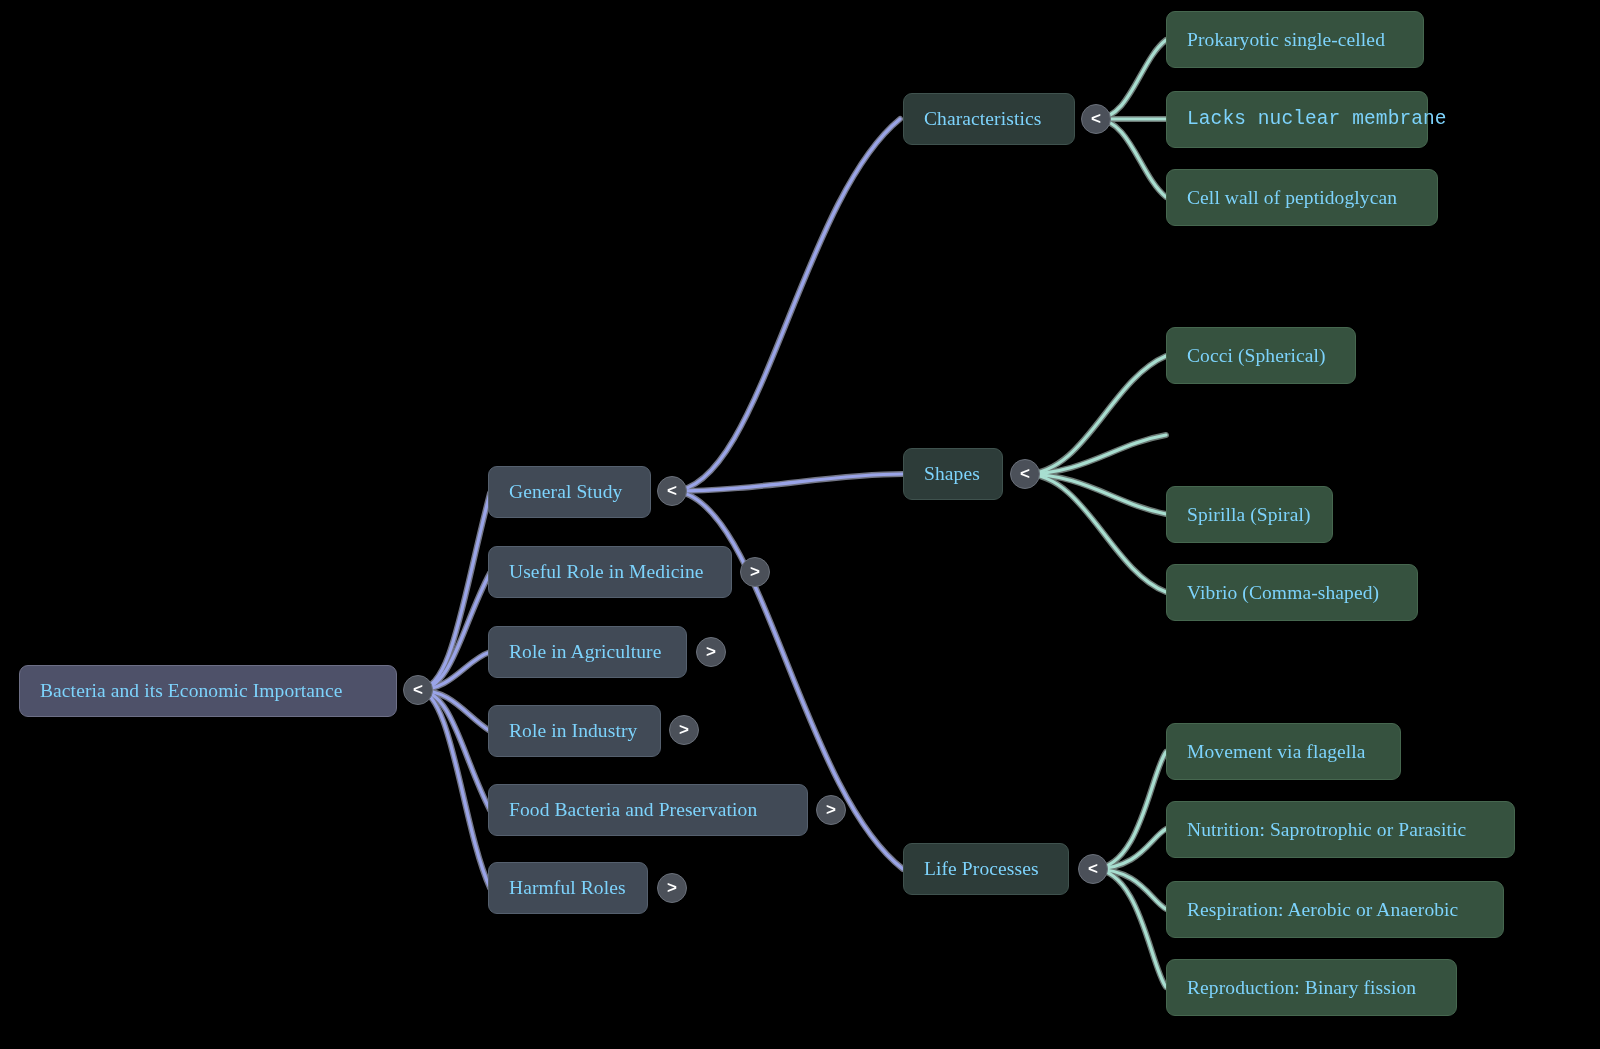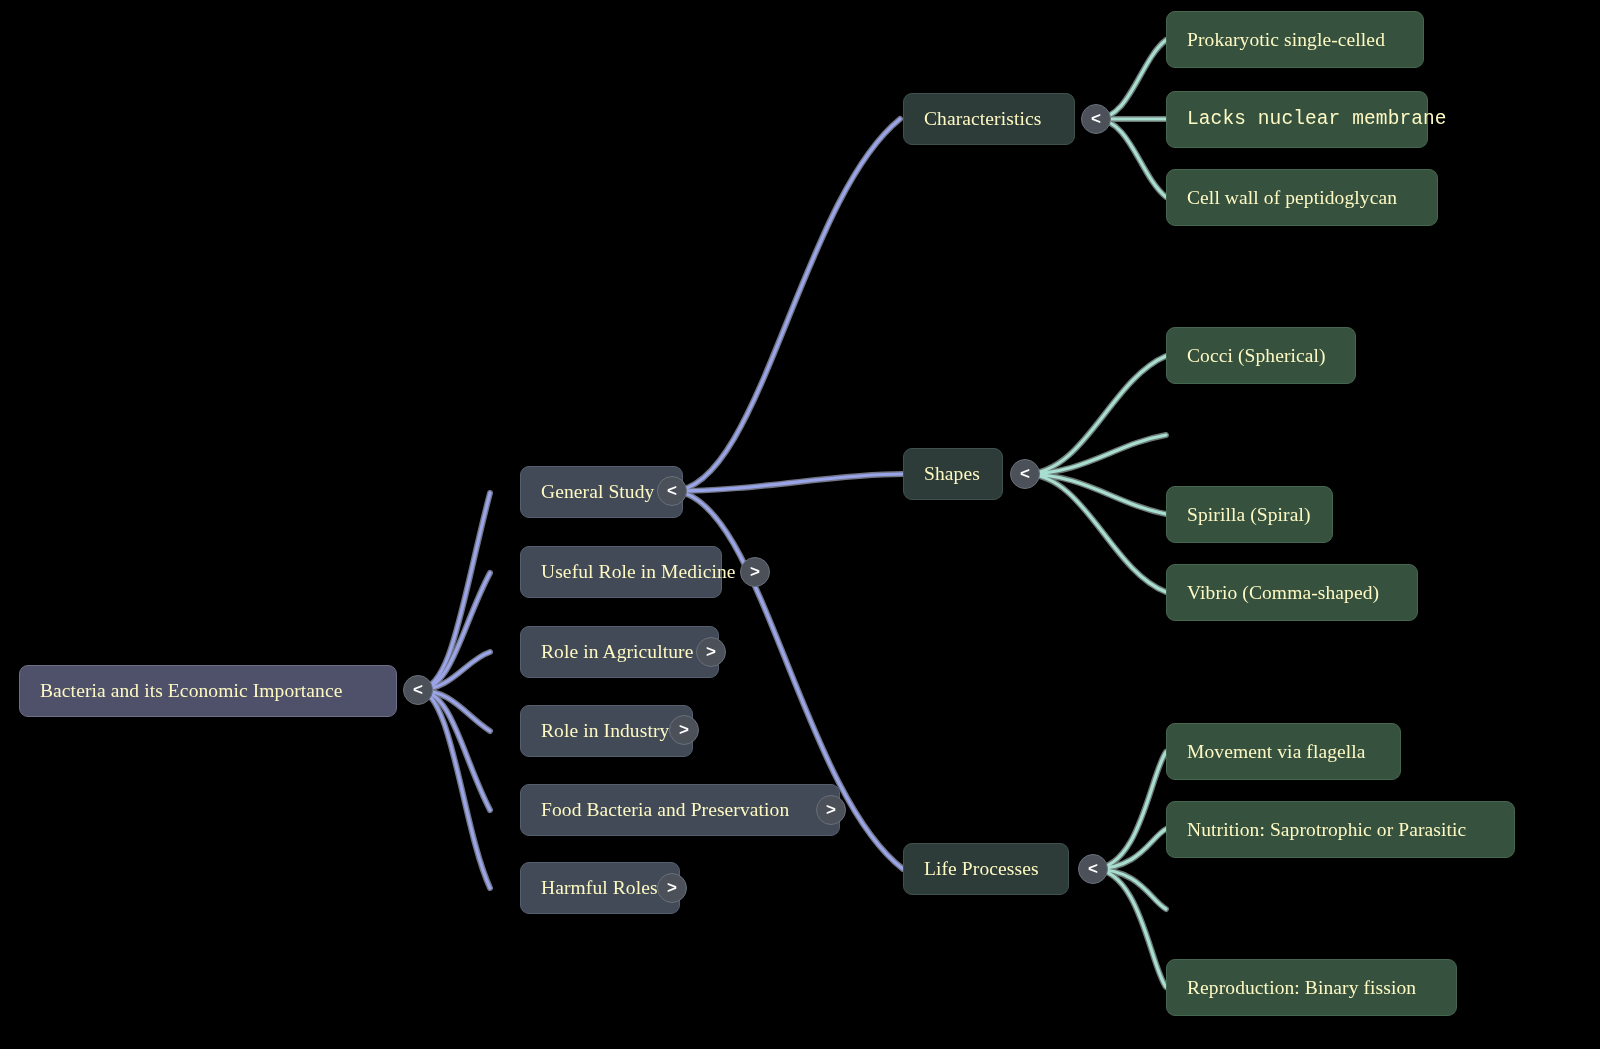--- a/index.html
+++ b/index.html
@@ -21,36 +21,35 @@
     left: 0; top: 0;
     width: 1600px; height: 1049px;
     pointer-events: none;
   }
   .node {
     position: absolute;
     display: flex;
     align-items: center;
     box-sizing: border-box;
     border-radius: 9px;
-    color: #fef9c3;
+    color: #7dd3fc;
     font-size: 19.5px;
     line-height: 1.1;
     white-space: nowrap;
     padding: 0 20px;
     letter-spacing: 0.1px;
   }
   .node.root {
     background: #4e5169;
     border: 1px solid #6d6f86;
     font-size: 19.5px;
   }
   .node.branch {
     background: #414a56;
     border: 1px solid #55606e;
-    margin-left: 32px;
   }
   .node.sub {
     background: #2d3c39;
     border: 1px solid #3f524e;
   }
   .node.leaf {
     background: #36523f;
     border: 1px solid #46674f;
   }
   .toggle {
@@ -150,21 +149,21 @@
   <div class="node root" style="left:19px; top:665px; width:378px; height:52px;">
     <span>Bacteria and its Economic Importance</span>
   </div>
   <div class="toggle" style="left:403px; top:675px;">&lt;</div>
 
   <div class="node branch" style="left:488px; top:466px; width:163px; height:52px;">
     <span>General Study</span>
   </div>
   <div class="toggle" style="left:657px; top:476px;">&lt;</div>
 
-  <div class="node branch" style="left:488px; top:546px; width:202px; height:52px;">
+  <div class="node branch" style="left:488px; top:546px; width:244px; height:52px;">
     <span>Useful Role in Medicine</span>
   </div>
   <div class="toggle" style="left:740px; top:557px;">&gt;</div>
 
   <div class="node branch" style="left:488px; top:626px; width:199px; height:52px;">
     <span>Role in Agriculture</span>
   </div>
   <div class="toggle" style="left:696px; top:637px;">&gt;</div>
 
   <div class="node branch" style="left:488px; top:705px; width:173px; height:52px;">
@@ -216,17 +215,20 @@
     <span>Life Processes</span>
   </div>
   <div class="toggle" style="left:1078px; top:854px;">&lt;</div>
 
   <div class="node leaf" style="left:1166px; top:801px; width:349px; height:57px;">
     <span>Nutrition: Saprotrophic or Parasitic</span>
   </div>
   <div class="node leaf" style="left:1166px; top:723px; width:235px; height:57px;">
     <span>Movement via flagella</span>
   </div>
+  <div class="node leaf" style="left:1166px; top:881px; width:338px; height:57px;">
+    <span>Respiration: Aerobic or Anaerobic</span>
+  </div>
   <div class="node leaf" style="left:1166px; top:959px; width:291px; height:57px;">
     <span>Reproduction: Binary fission</span>
   </div>
 
 </div>
 
 </body></html>

